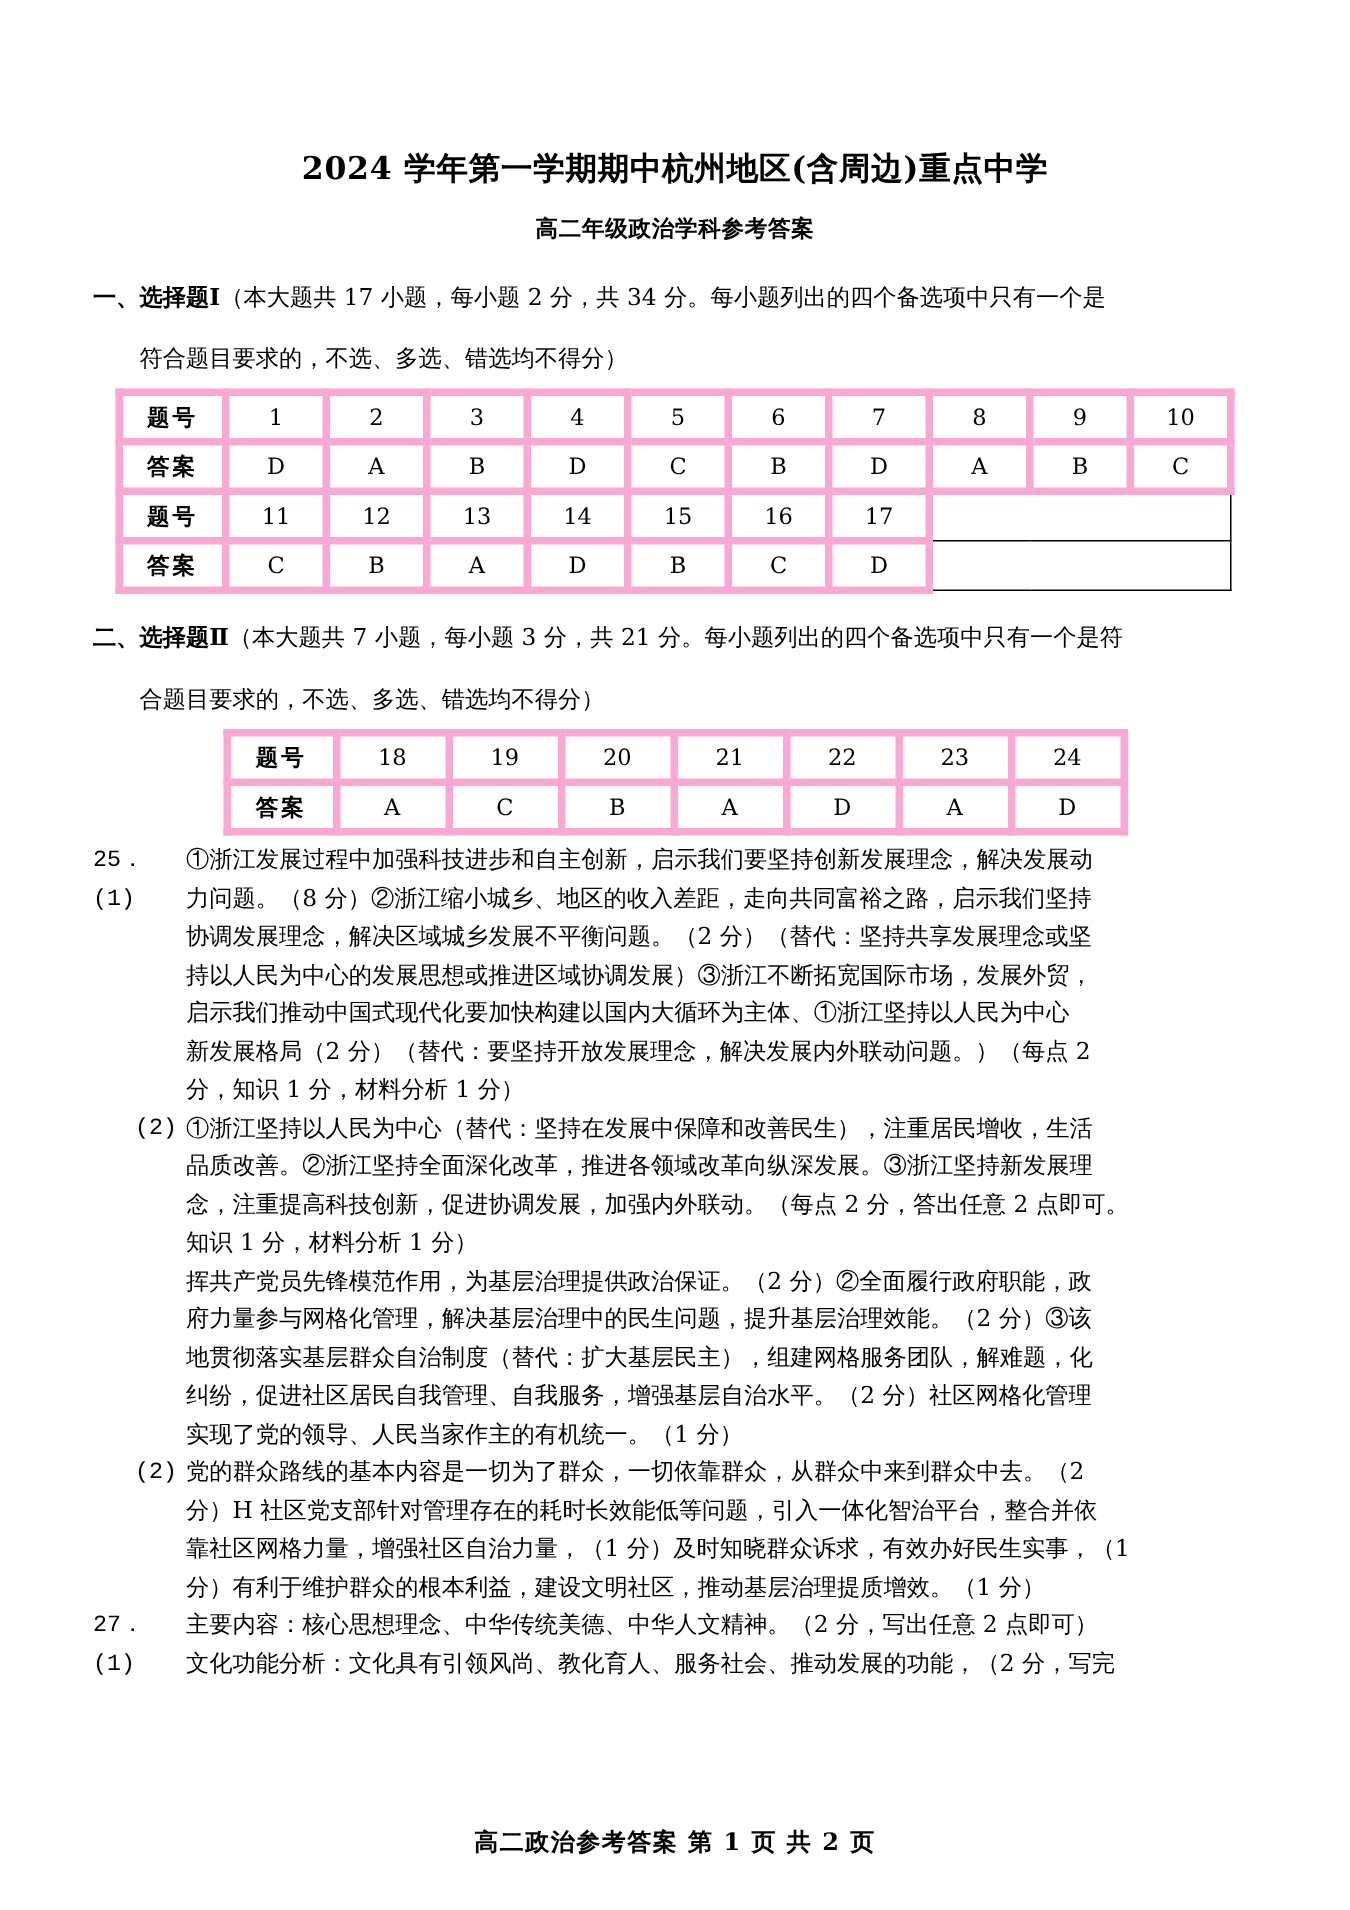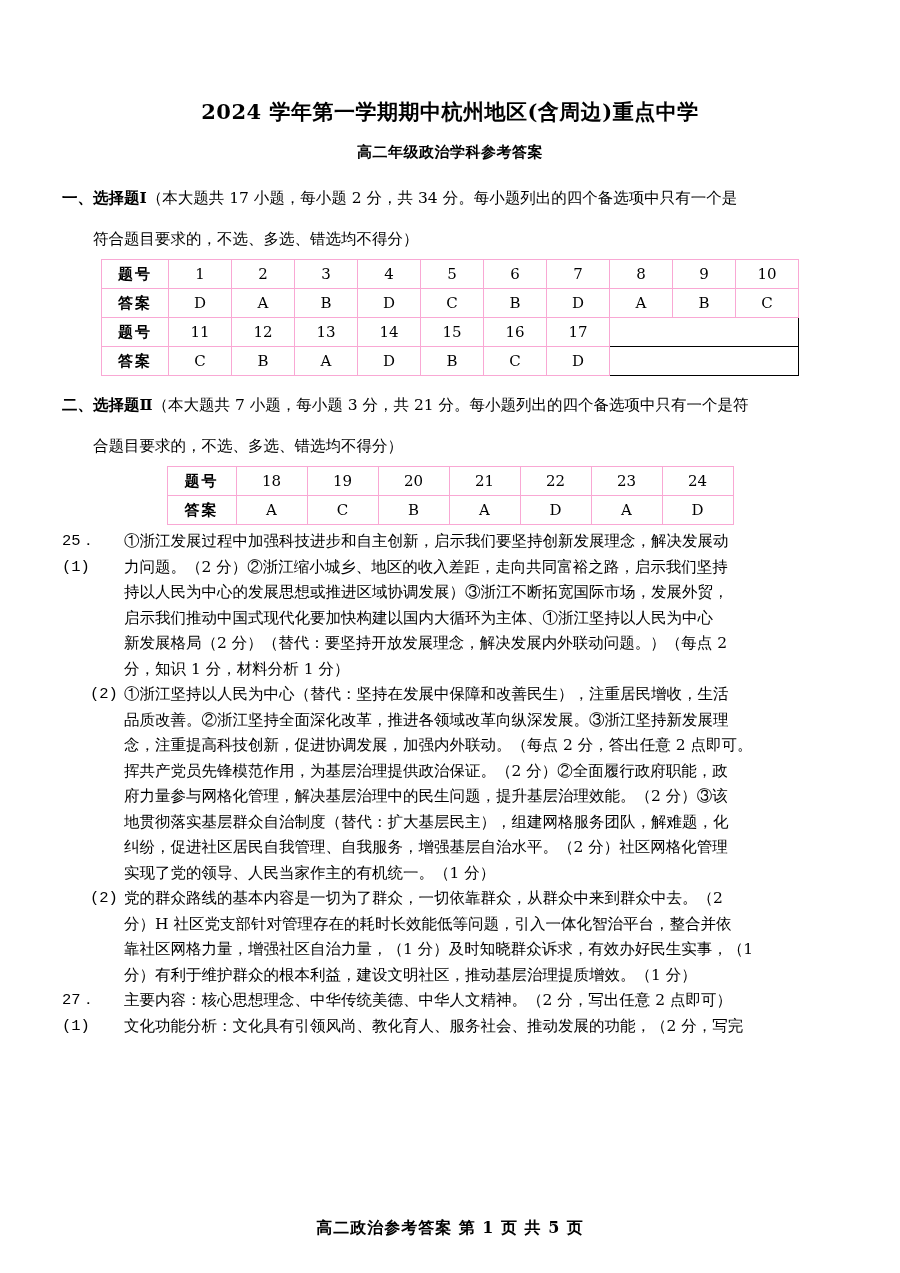--- a/index.html
+++ b/index.html
@@ -53,21 +53,21 @@
   .tbl-wrap {
     display: flex;
     justify-content: center;
     margin: 7px 0 4px 0;
   }
   table.ans {
     border-collapse: collapse;
     font-size: 15px;
   }
   table.ans td {
-    border: 1px solid #f9a8d4;
+    border: 5px solid #f9a8d4;
     text-align: center;
     height: 26px;
     line-height: 26px;
     font-family: "DejaVu Serif", "Liberation Serif", serif;
   }
   table.ans td.hd {
     font-weight: bold;
     width: 64px;
     letter-spacing: 2px;
   }
@@ -221,32 +221,34 @@
     </table>
   </div>
 
 
   <div class="body-block">
 
     <div class="para">
       <span class="lbl"><span>25．</span><span>(1)</span></span>
       <span>①浙江发展过程中加强科技进步和自主创新，启示我们要坚持创新发展理念，解决发展动</span>
     </div>
-    <div class="para cont">力问题。（2 分）②浙江缩小城乡、地区的收入差距，走向共同富裕之路，启示我们坚持</div>
+    <div class="para cont">力问题。（8 分）②浙江缩小城乡、地区的收入差距，走向共同富裕之路，启示我们坚持</div>
+    <div class="para cont">协调发展理念，解决区域城乡发展不平衡问题。（2 分）（替代：坚持共享发展理念或坚</div>
     <div class="para cont">持以人民为中心的发展思想或推进区域协调发展）③浙江不断拓宽国际市场，发展外贸，</div>
     <div class="para cont">启示我们推动中国式现代化要加快构建以国内大循环为主体、①浙江坚持以人民为中心</div>
     <div class="para cont">新发展格局（2 分）（替代：要坚持开放发展理念，解决发展内外联动问题。）（每点 2</div>
     <div class="para cont">分，知识 1 分，材料分析 1 分）</div>
 
     <div class="para">
       <span class="lbl sub">(2)</span>
       <span>①浙江坚持以人民为中心（替代：坚持在发展中保障和改善民生），注重居民增收，生活</span>
     </div>
     <div class="para cont">品质改善。②浙江坚持全面深化改革，推进各领域改革向纵深发展。③浙江坚持新发展理</div>
     <div class="para cont">念，注重提高科技创新，促进协调发展，加强内外联动。（每点 2 分，答出任意 2 点即可。</div>
+    <div class="para cont">知识 1 分，材料分析 1 分）</div>
 
     <div class="para cont">挥共产党员先锋模范作用，为基层治理提供政治保证。（2 分）②全面履行政府职能，政</div>
     <div class="para cont">府力量参与网格化管理，解决基层治理中的民生问题，提升基层治理效能。（2 分）③该</div>
     <div class="para cont">地贯彻落实基层群众自治制度（替代：扩大基层民主），组建网格服务团队，解难题，化</div>
     <div class="para cont">纠纷，促进社区居民自我管理、自我服务，增强基层自治水平。（2 分）社区网格化管理</div>
     <div class="para cont">实现了党的领导、人民当家作主的有机统一。（1 分）</div>
 
     <div class="para">
       <span class="lbl sub">(2)</span>
       <span>党的群众路线的基本内容是一切为了群众，一切依靠群众，从群众中来到群众中去。（2</span>
@@ -256,15 +258,15 @@
     <div class="para cont">分）有利于维护群众的根本利益，建设文明社区，推动基层治理提质增效。（1 分）</div>
 
     <div class="para">
       <span class="lbl"><span>27．</span><span>(1)</span></span>
       <span>主要内容：核心思想理念、中华传统美德、中华人文精神。（2 分，写出任意 2 点即可）</span>
     </div>
     <div class="para cont">文化功能分析：文化具有引领风尚、教化育人、服务社会、推动发展的功能，（2 分，写完</div>
 
   </div>
 
-  <div class="footer">高二政治参考答案  第 1 页 共 5 页</div>
+  <div class="footer">高二政治参考答案  第 1 页 共 2 页</div>
 
 </div>
 
 </body></html>

